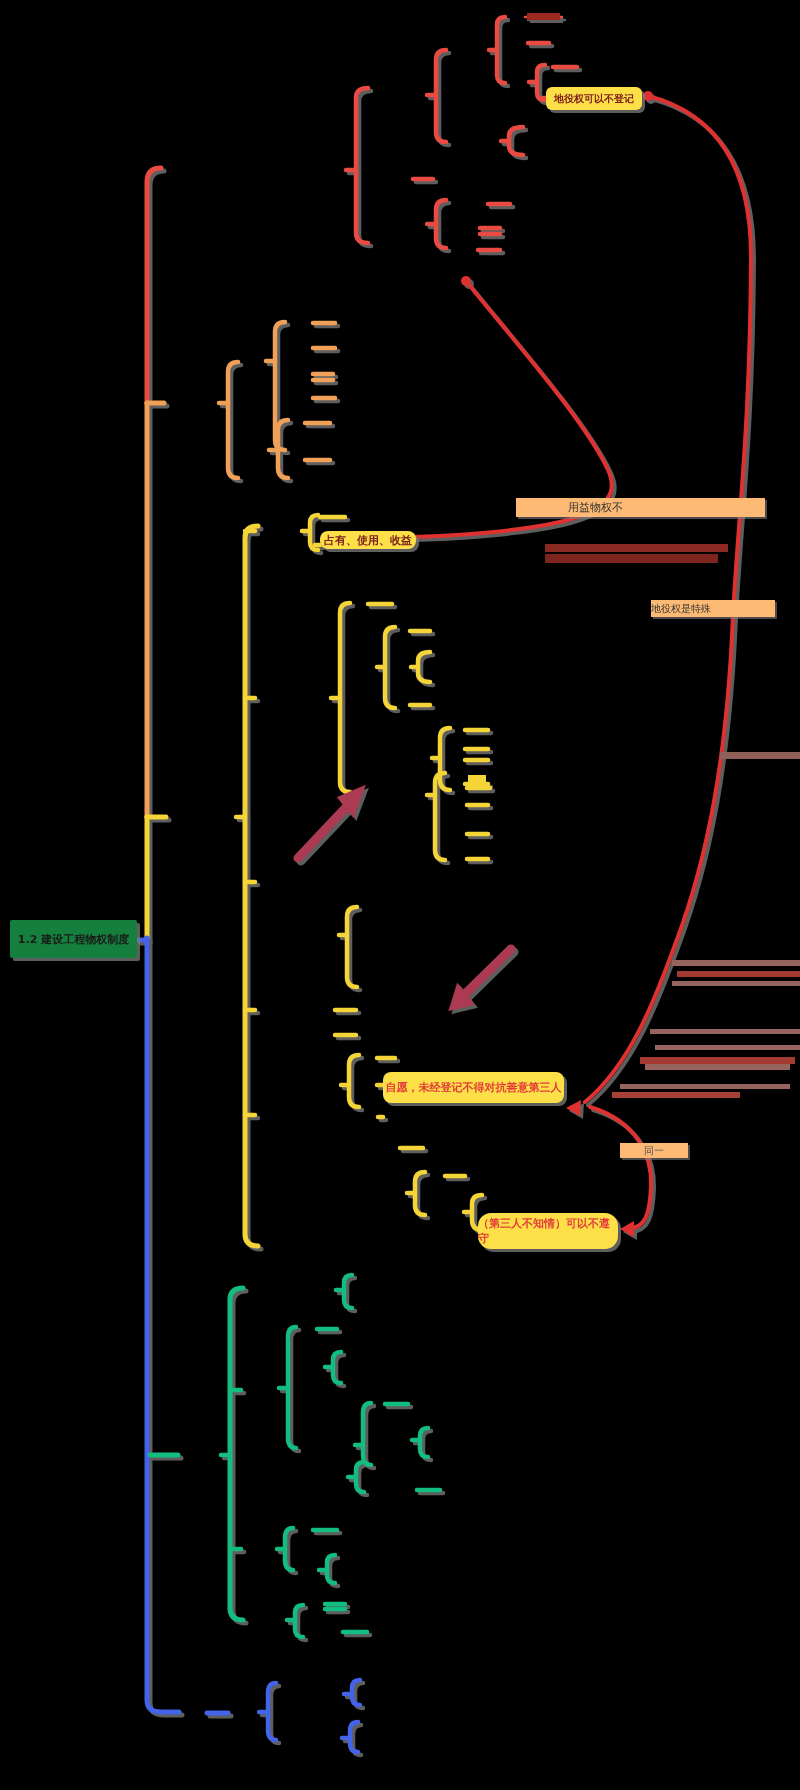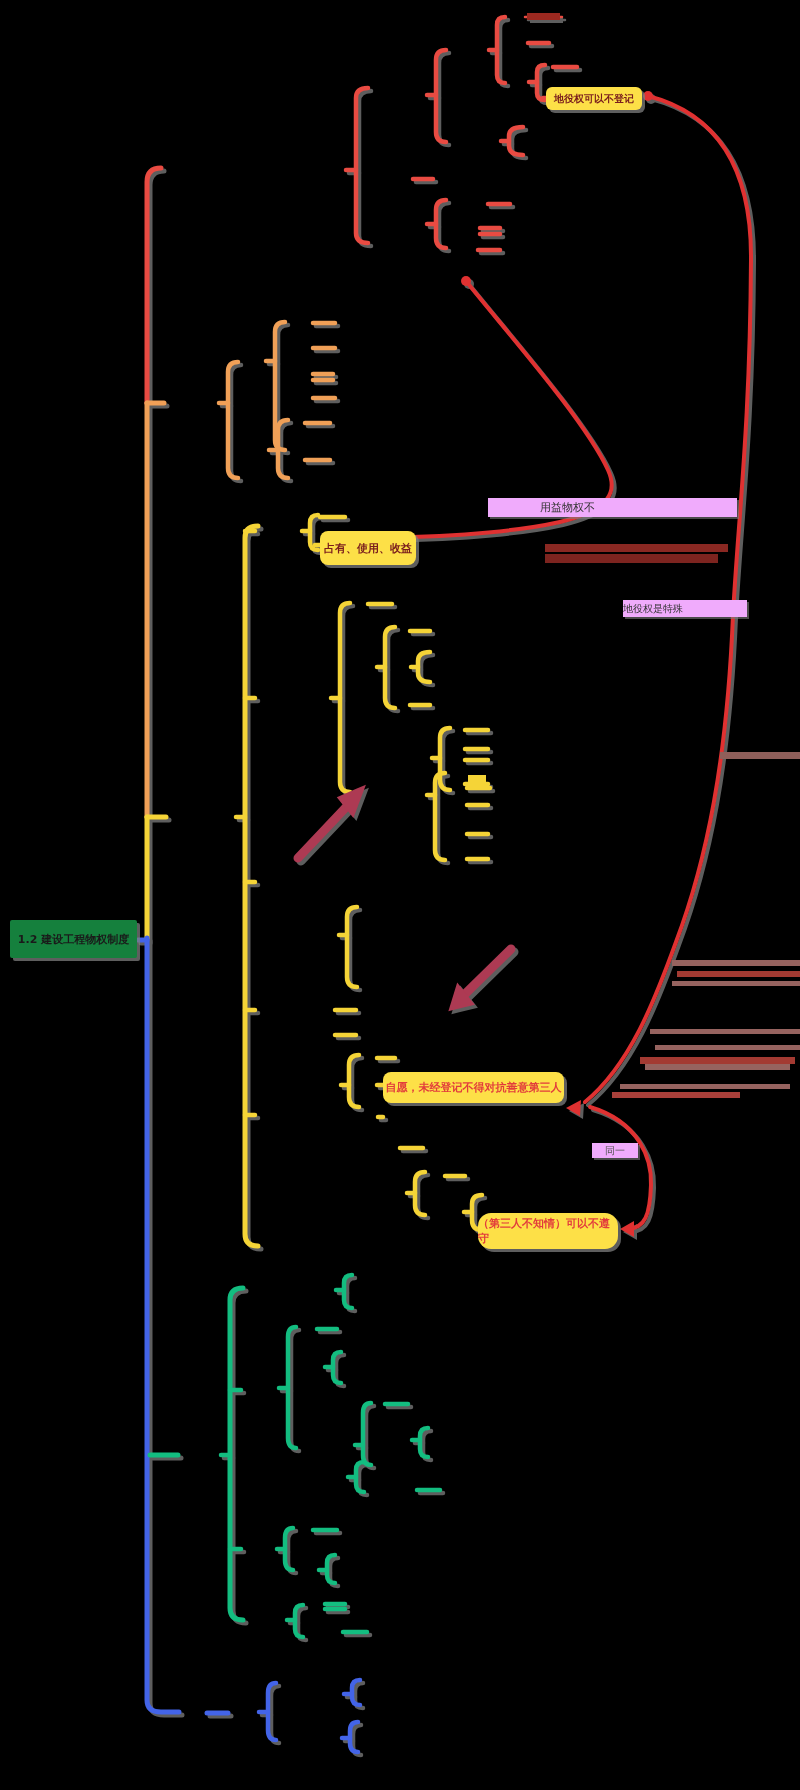--- a/index.html
+++ b/index.html
@@ -6,27 +6,27 @@
   .canvas{position:relative;width:800px;height:1790px;background:#000;overflow:hidden;
           font-family:"DejaVu Sans","Liberation Sans",sans-serif;}
   svg.map{position:absolute;left:0;top:0;
           filter:drop-shadow(3px 3px 0 rgba(125,125,125,0.75));}
   .box{position:absolute;box-sizing:border-box;display:flex;align-items:center;
        box-shadow:3px 3px 0 rgba(125,125,125,0.75);}
   .rootbox{left:10px;top:920px;width:127px;height:38px;background:#15803d;border-radius:2px;
            justify-content:center;font-size:11px;font-weight:bold;color:#1a1a1a;}
   .pink{background:#fde047;justify-content:center;font-weight:bold;}
   .p1{left:546px;top:87px;width:96px;height:23px;border-radius:6px;font-size:10px;color:#7a1d1d;}
-  .p2{left:320px;top:531px;width:96px;height:34px;border-radius:8px;font-size:11px;color:#7a1d1d;}
+  .p2{left:320px;top:531px;width:96px;height:18px;border-radius:8px;font-size:11px;color:#7a1d1d;}
   .p3{left:383px;top:1072px;width:181px;height:31px;border-radius:8px;font-size:11px;color:#e23c3c;}
   .p4{left:478px;top:1213px;width:140px;height:36px;border-radius:13px;font-size:11px;color:#e23c3c;}
-  .wlabel{background:#f0abfc;color:#333;font-size:11px;box-shadow:2px 2px 0 rgba(125,125,125,0.6);}
+  .wlabel{background:#fdba74;color:#333;font-size:11px;box-shadow:2px 2px 0 rgba(125,125,125,0.6);margin-left:28px;}
   .l1{left:488px;top:498px;width:249px;height:19px;padding-left:52px;}
   .l2{left:623px;top:600px;width:124px;height:17px;font-size:10px;justify-content:flex-start;padding-right:5px;}
-  .l3{left:592px;top:1143px;width:46px;height:15px;font-size:10px;justify-content:center;color:#555;}
+  .l3{left:592px;top:1143px;width:68px;height:15px;font-size:10px;justify-content:center;color:#555;}
   .stripe{position:absolute;}
   .mini{position:absolute;left:468px;top:775px;width:18px;height:11px;background:#f5d437;}
 </style>
 </head>
 <body>
 
 <div class="canvas">
 
 <svg class="map" width="800" height="1790" viewBox="0 0 800 1790">
 

